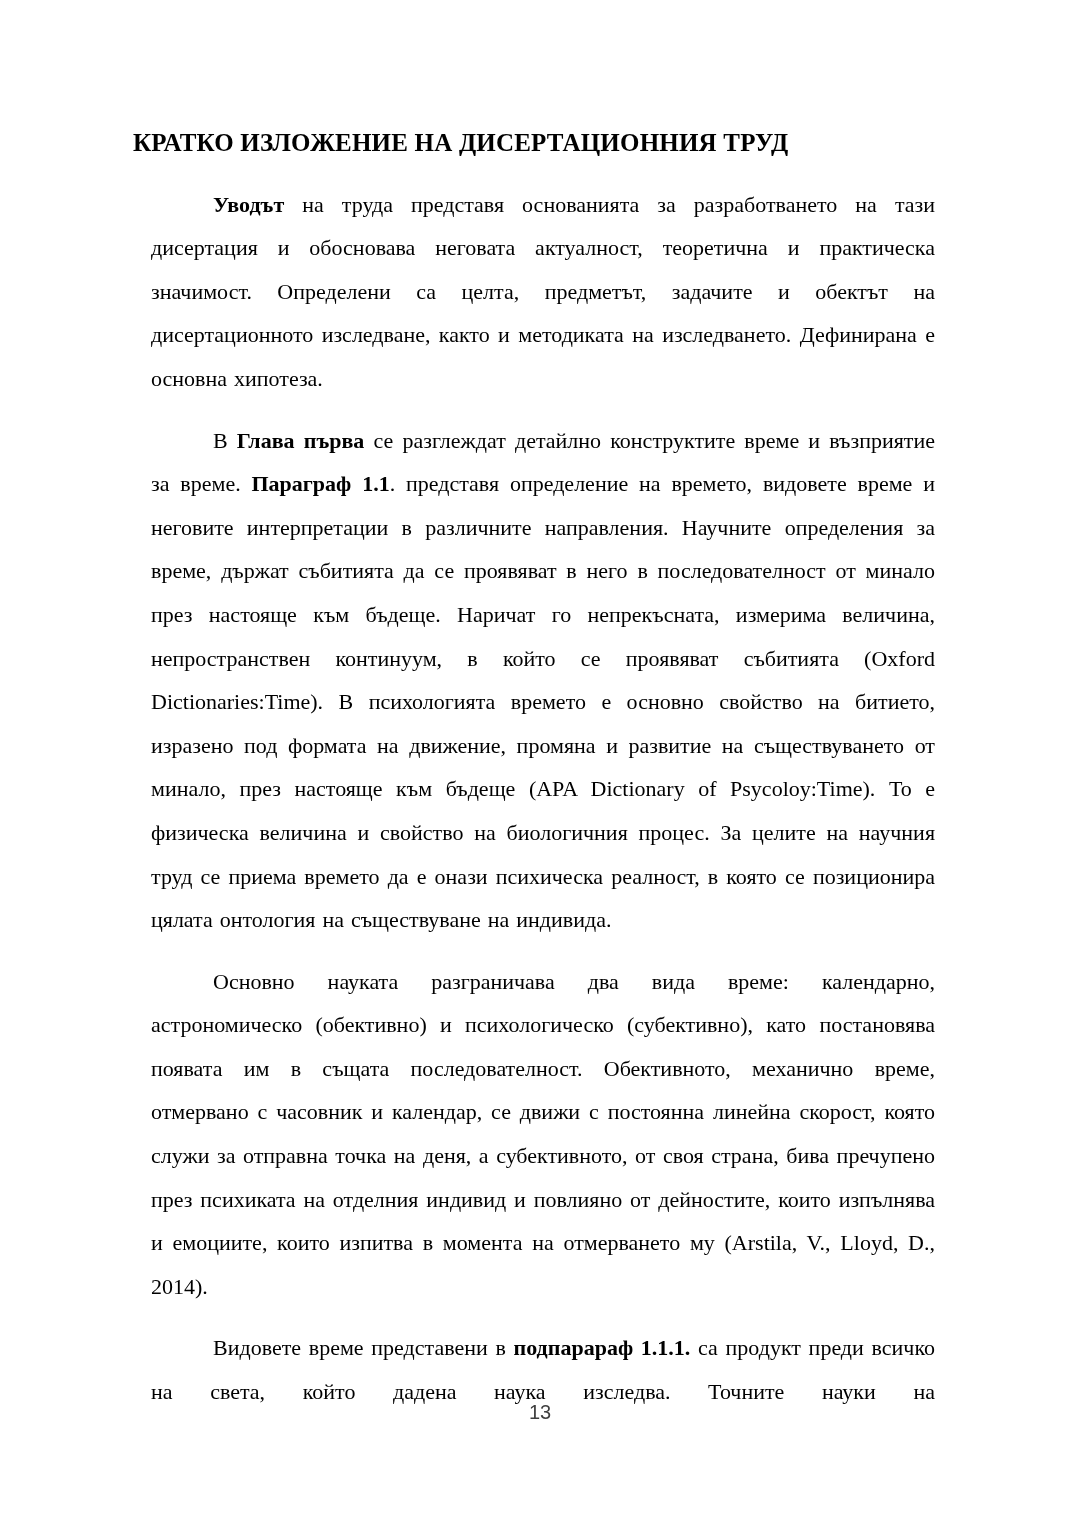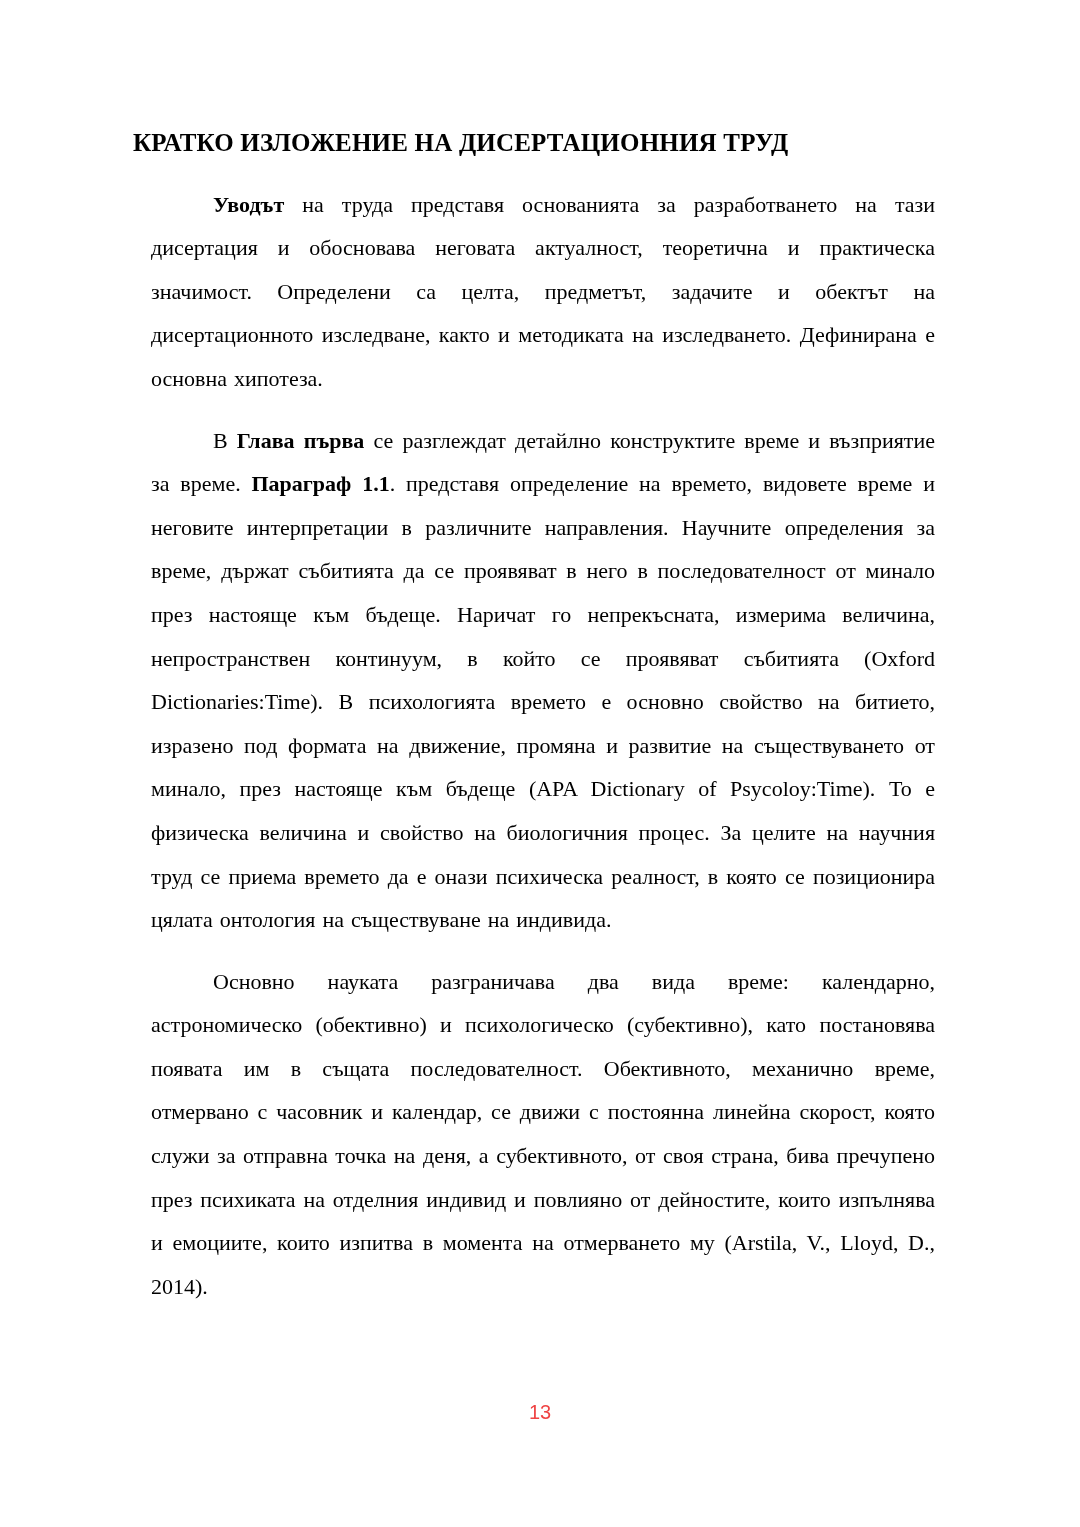--- a/index.html
+++ b/index.html
@@ -47,34 +47,35 @@
   }
   .page-number {
     position: absolute;
     top: 1399px;
     left: 0;
     width: 100%;
     text-align: center;
     font-family: "Liberation Sans", "DejaVu Sans", sans-serif;
     font-size: 20px;
     line-height: 26px;
-    color: #ef4444;
+    color: #404040;
   }
 </style>
 </head>
 <body>
 
 <div class="page">
   <div class="content">
 
     <h1 class="doc-title">КРАТКО ИЗЛОЖЕНИЕ НА ДИСЕРТАЦИОННИЯ ТРУД</h1>
 
     <p class="para"><span class="b">Уводът</span><span> на труда представя основанията за разработването на тази дисертация и обосновава неговата актуалност, теоретична и практическа значимост. Определени са целта,  предметът, задачите и обектът на дисертационното изследване, както и методиката на изследването. Дефинирана е основна хипотеза.</span></p>
 
     <p class="para"><span>В </span><span class="b">Глава първа</span><span> се разглеждат детайлно конструктите време и възприятие за време. </span><span class="b">Параграф 1.1</span><span>. представя определение на времето, видовете време и неговите интерпретации в различните направления. Научните определения за време, държат събитията да се проявяват в него в последователност от минало през настояще към бъдеще. Наричат го непрекъсната, измерима величина, непространствен континуум, в който се проявяват събитията (Oxford Dictionaries:Time). В психологията времето е основно свойство на битието, изразено под формата на движение, промяна и развитие на съществуването от минало, през настояще към бъдеще (APA Dictionary of Psycoloy:Time). То е физическа величина и свойство на биологичния процес. За целите на научния труд се приема времето да е онази психическа реалност, в която се позиционира цялата онтология на съществуване на индивида.</span></p>
 
     <p class="para"><span>Основно науката разграничава два вида време: календарно, астрономическо (обективно) и психологическо (субективно), като постановява появата им в същата последователност. Обективното, механично време, отмервано с часовник и календар, се движи с постоянна линейна скорост, която служи за отправна точка на деня, а субективното, от своя страна, бива пречупено през психиката на отделния индивид и повлияно от дейностите, които изпълнява и емоциите, които изпитва в момента на отмерването му (Arstila, V., Lloyd, D., 2014).</span></p>
 
+    <p class="para justify-last"><span>Видовете време представени в </span><span class="b">подпарараф 1.1.1.</span><span> са продукт преди всичко на света, който дадена наука изследва. Точните науки  на</span></p>
 
   </div>
 
   <div class="page-number">13</div>
 </div>
 
 </body></html>

